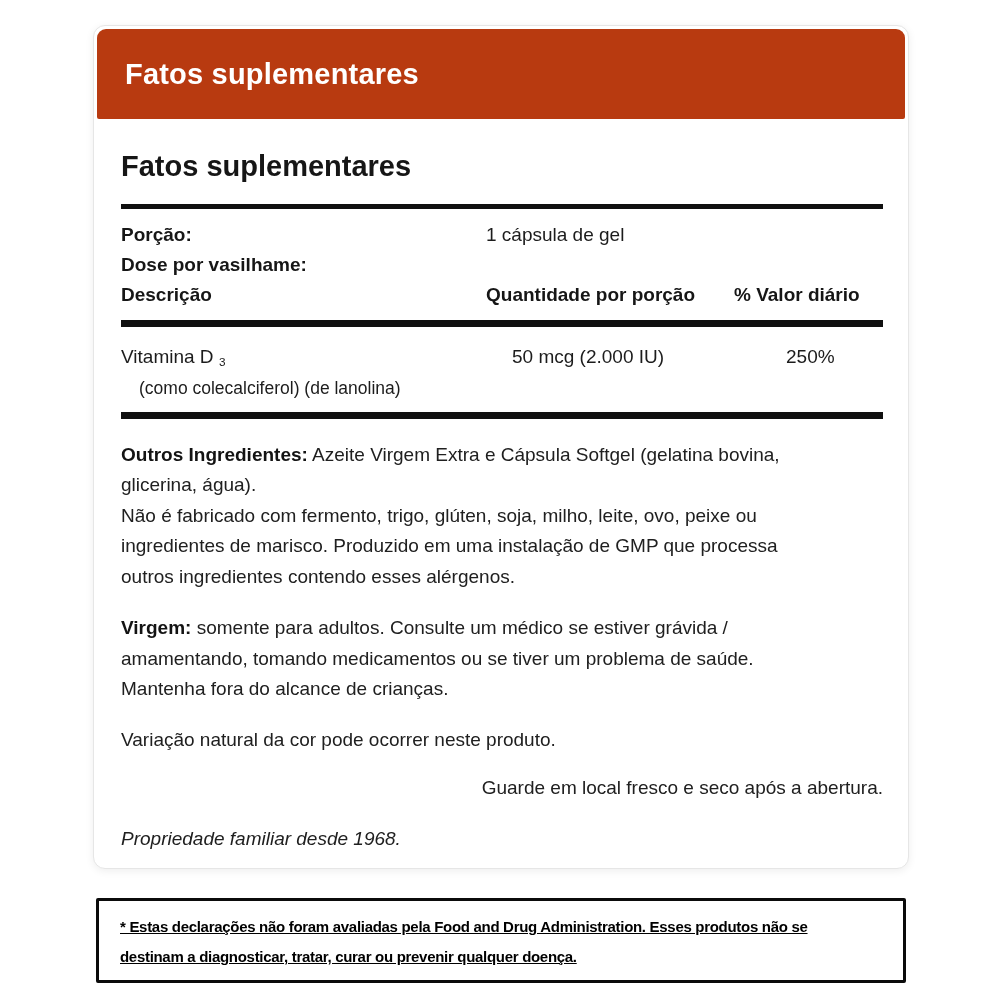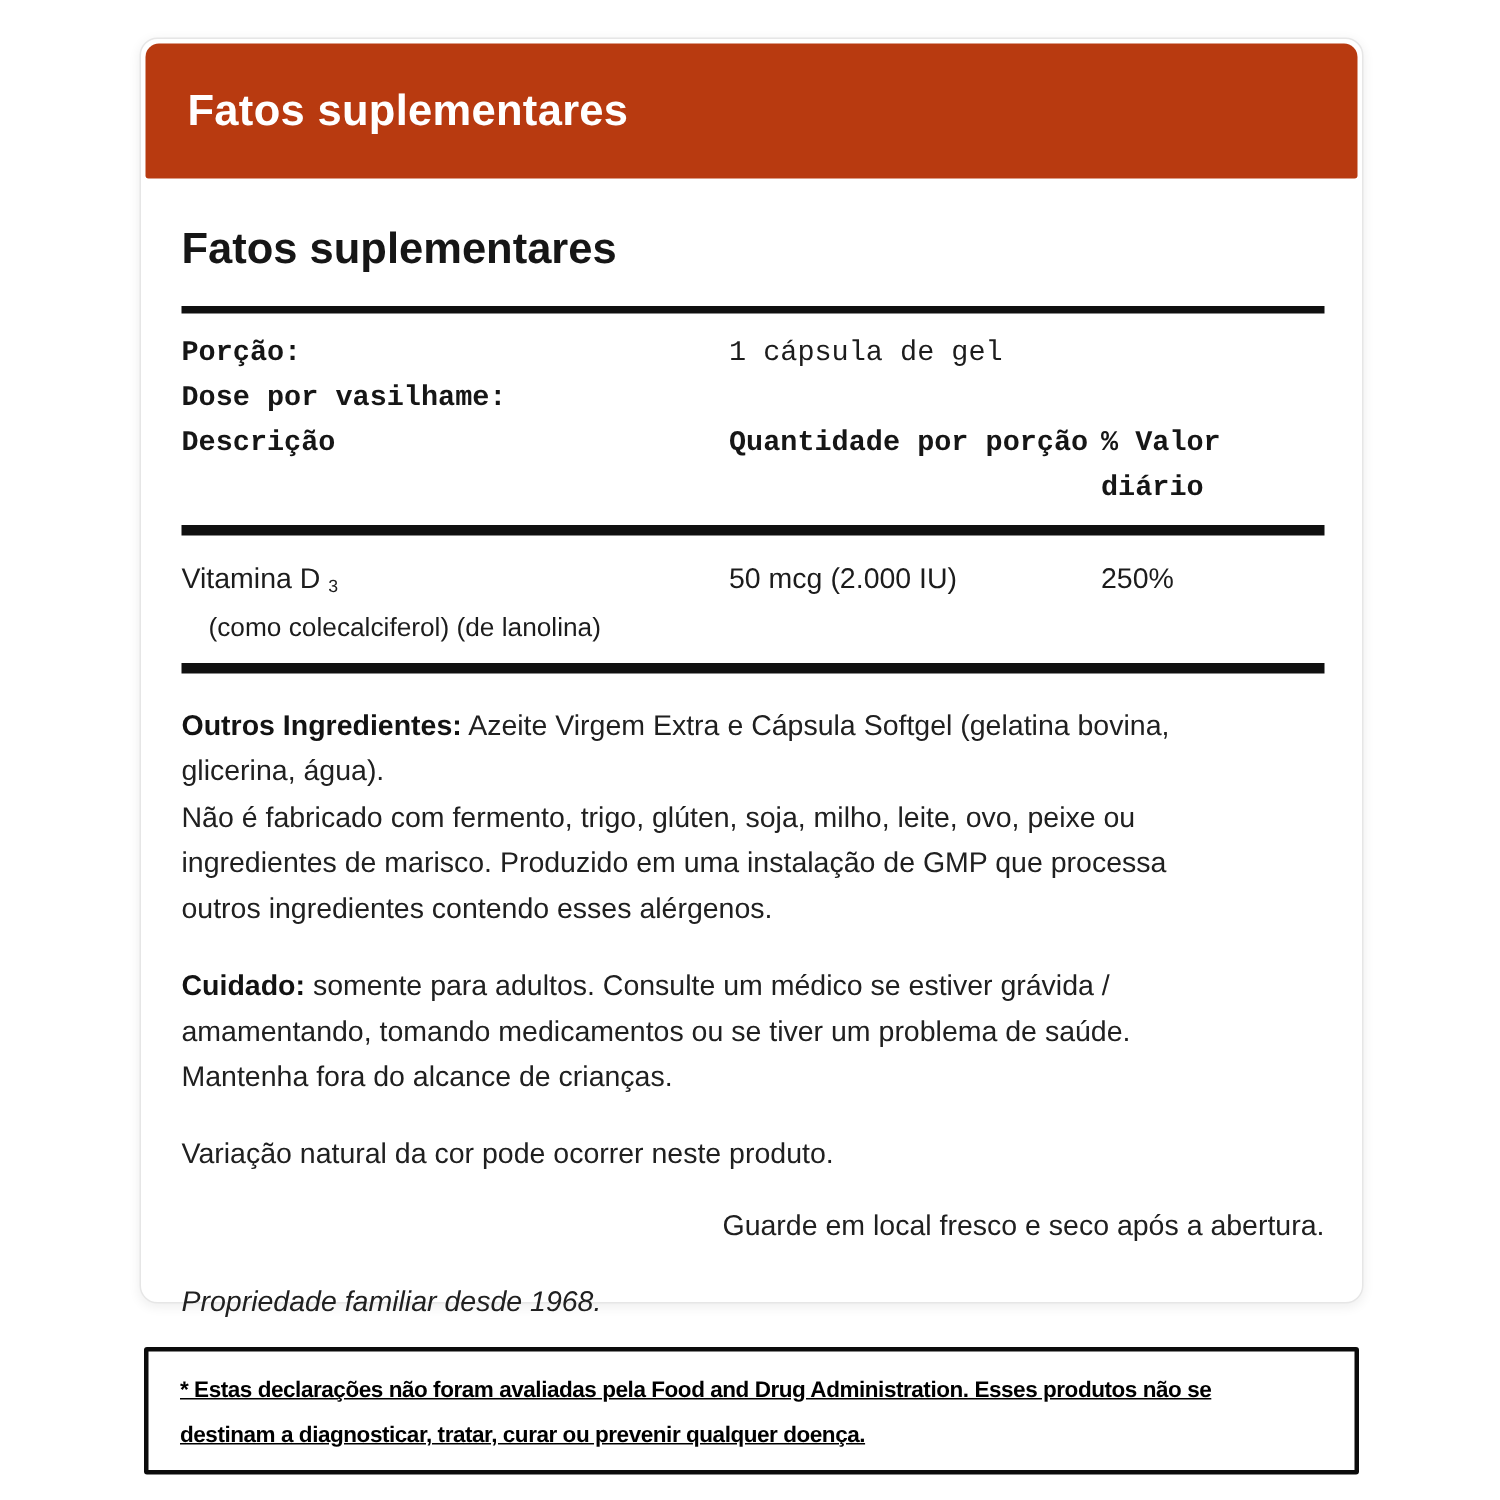--- a/index.html
+++ b/index.html
@@ -18,25 +18,25 @@
   }
   .banner-title{
     margin:0;color:#ffffff;font-size:29px;font-weight:700;letter-spacing:.2px;
   }
   .content{padding:0 25px 0 27px;}
   .panel-title{margin:30px 0 0 0;font-size:29px;line-height:34px;font-weight:700;color:#161616;}
   .rule{background:#101010;width:100%;}
   .rule-thin{margin-top:21px;height:5px;}
   .rule-mid{margin-top:10px;height:7px;}
   .rule-bot{margin-top:11px;height:7px;}
-  .facts-table{margin-top:11px;font-family:Liberation Mono, monospace;}
+  .facts-table{margin-top:11px;}
   .row{display:grid;grid-template-columns:365px 248px 1fr;font-size:19px;line-height:30px;}
   .row .label{font-weight:700;color:#161616;}
   .row .value{grid-column:2 / 4;font-weight:400;}
-  .nutrient{display:grid;grid-template-columns:365px 248px 1fr;margin-top:17px;font-size:19px;}
+  .nutrient{display:grid;grid-template-columns:365px 248px 1fr;margin-top:17px;font-size:19px;gap:26px;}
   .nutrient-name{line-height:26px;}
   .nutrient-name sub{font-size:0.62em;vertical-align:-0.25em;}
   .nutrient-detail{line-height:26px;font-size:17.5px;padding-left:18px;}
   .nutrient-amount,.nutrient-dv{line-height:26px;}
   .body-p{margin:0;font-size:19px;line-height:30.5px;color:#202020;white-space:pre-line;}
   .body-p strong{font-weight:700;color:#131313;}
   .mt-first{margin-top:21px;}
   .mt-sec{margin-top:21px;}
   .mt-note1{margin-top:20px;}
   .mt-note2{margin-top:18px;text-align:right;}
@@ -97,21 +97,21 @@
 
       <div class="rule rule-bot" style="background: rgb(16, 16, 16);"></div>
 
       <p class="body-p mt-first"><strong>Outros Ingredientes:</strong> <span>Azeite Virgem Extra e Cápsula Softgel (gelatina bovina,
 glicerina, água).</span></p>
 
       <p class="body-p">Não é fabricado com fermento, trigo, glúten, soja, milho, leite, ovo, peixe ou
 ingredientes de marisco. Produzido em uma instalação de GMP que processa
 outros ingredientes contendo esses alérgenos.</p>
 
-      <p class="body-p mt-sec"><strong>Cuidado:</strong> <span>somente para adultos. Consulte um médico se estiver grávida /
+      <p class="body-p mt-sec"><strong>Virgem:</strong> <span>somente para adultos. Consulte um médico se estiver grávida /
 amamentando, tomando medicamentos ou se tiver um problema de saúde.
 Mantenha fora do alcance de crianças.</span></p>
 
       <p class="body-p mt-note1">Variação natural da cor pode ocorrer neste produto.</p>
 
       <p class="body-p mt-note2">Guarde em local fresco e seco após a abertura.</p>
 
       <p class="body-p mt-note3 italic">Propriedade familiar desde 1968.</p>
 
     </div>

